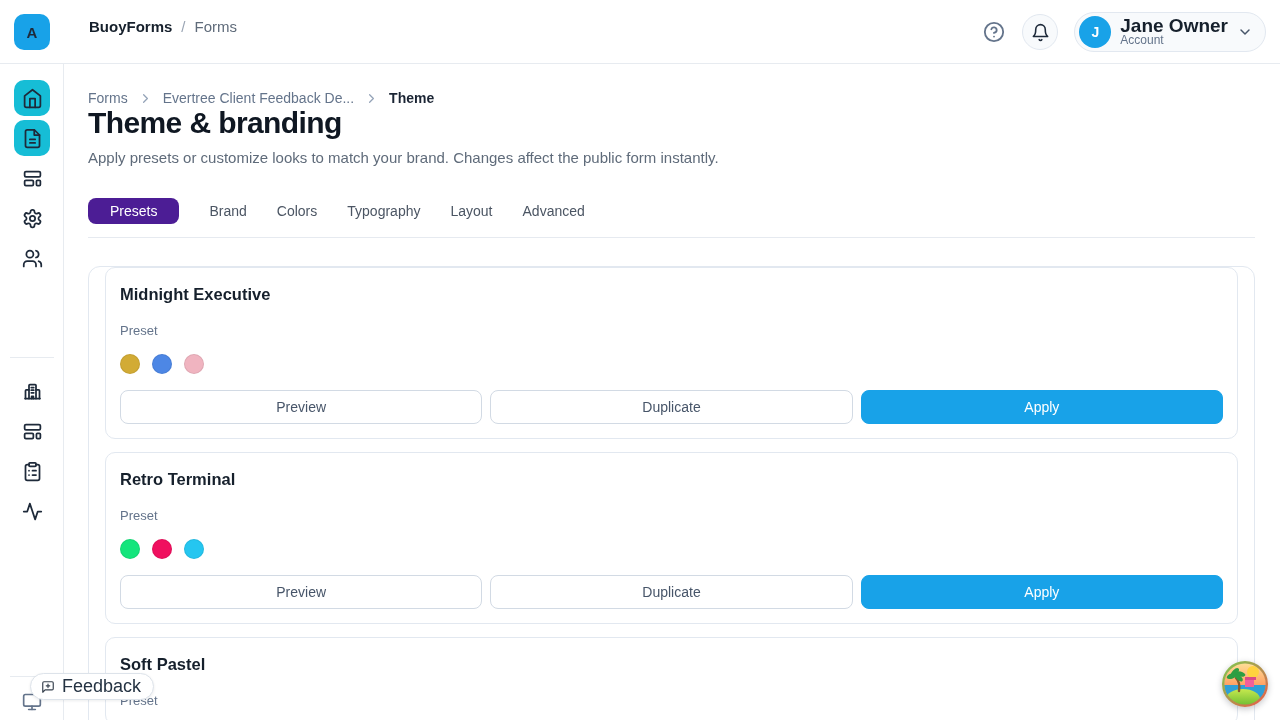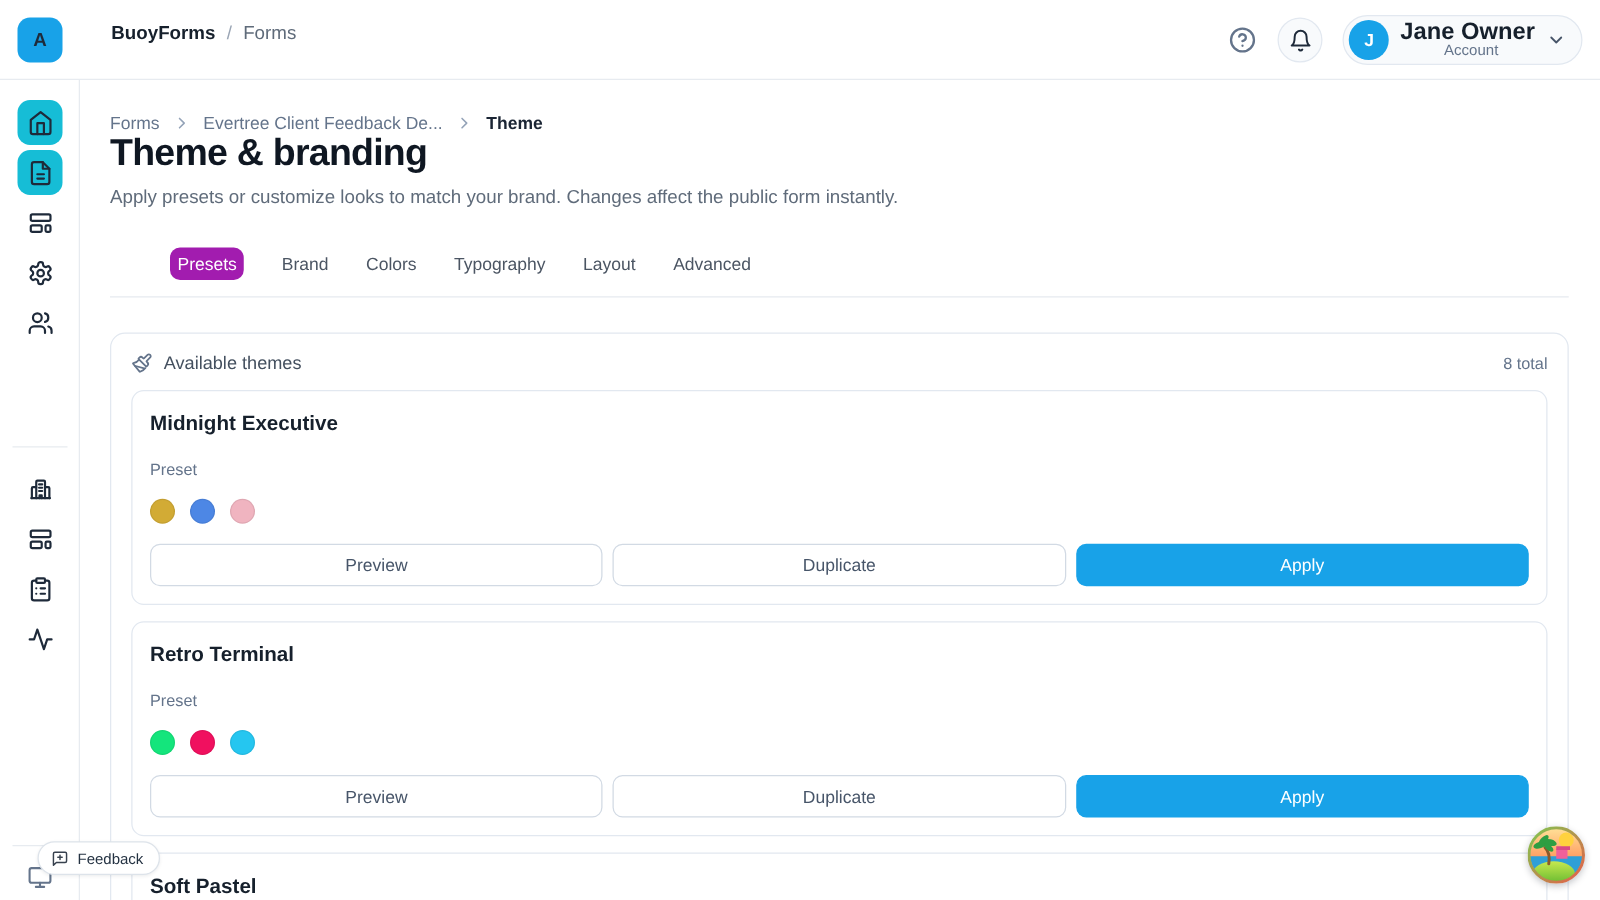--- a/index.html
+++ b/index.html
@@ -24,21 +24,21 @@
   .iconbtn-circle { width:36px; height:36px; border-radius:50%;
     background:#f8fafc; border:1px solid #e2e8f0; color:#1e2a3a;
     display:flex; align-items:center; justify-content:center; cursor:pointer; }
   .account { height:40px; border-radius:20px; background:#f8fafc;
     border:1px solid #e2e8f0; display:flex; align-items:center;
     padding:3px 12px 3px 4px; gap:9px; cursor:pointer; }
   .avatar { width:32px; height:32px; border-radius:50%; background:#18a2e8;
     color:#fff; font-size:14px; font-weight:700; display:flex;
     align-items:center; justify-content:center; }
   .acct-name { font-size:19px; font-weight:700; color:#16202c; line-height:15px;}
-  .acct-role { font-size:12px; color:#64748b; line-height:14px;margin-left:35px; }
+  .acct-role { font-size:12px; color:#64748b; line-height:14px; }
 
   
   .sidebar { position:absolute; top:64px; left:0; width:64px; height:656px;
     background:#fff; border-right:1px solid #e7ebf0; z-index:20; }
   .snav { position:absolute; left:0; width:64px; display:flex;
     flex-direction:column; align-items:center; gap:4px; }
   .snav.g1 { top:16px; } .snav.g2 { top:309px; } .snav.g3 { top:620px; }
   .sitem { width:36px; height:36px; border-radius:10px; display:flex;
     align-items:center; justify-content:center; color:#1e2a3a; cursor:pointer; }
   .sitem.active { background:#16bdd6; }
@@ -55,21 +55,21 @@
   .crumbs .chev { color:#94a3b8; display:flex; }
   .crumbs .current { color:#1b2534; font-weight:600; }
   h1.page-title { font-size:30px; font-weight:800;
     letter-spacing:-0.6px; color:#0f1722; line-height:34px; }
   .page-sub { margin-top:8px; font-size:15px; color:#5f6b7a; line-height:20px;}
 
   .tabs { margin-top:30px; display:flex; align-items:center; gap:30px;
     border-bottom:1px solid #e6eaf0; padding-bottom:13px; }
   .tab { font-size:14px; color:#4b5563; font-weight:500; cursor:pointer;
     padding:5px 0; border-radius:8px; }
-  .tab.active { background:#a21caf; color:#fff; padding:5px 6px;margin-left:48px; }
+  .tab.active { background:#4c1d95; color:#fff; padding:5px 22px; }
 
   .panel { margin-top:28px; border:1px solid #e2e8f0; border-radius:12px;
     background:#fff; height:900px; }
   .panel-head { display:flex; align-items:center; justify-content:space-between;
     padding:15px 16px 13px 16px; }
   .panel-title { display:flex; align-items:center; gap:9px; font-size:14.5px;
     color:#44505f; font-weight:500; }
   .panel-title .picon { color:#64748b; display:flex; }
   .panel-count { font-size:13px; color:#64748b; }
   .cards { padding:0 16px 16px 16px; }
@@ -86,21 +86,21 @@
     font-family:"Liberation Sans", sans-serif; }
   .btn.secondary { background:#fff; border:1px solid #d2dae4; color:#475569;
     font-weight:500; }
   .btn.primary { background:#18a2e8; border:1px solid #18a2e8; color:#fff;
     font-weight:500; }
 
   
   .feedback { position:absolute; left:30px; top:673px; height:27px;
     background:#fff; border:1px solid #dde3ea; border-radius:14px;
     display:flex; align-items:center; gap:7px; padding:0 12px 0 10px;
-    font-size:12px; color:#243242; box-shadow:0 1px 3px rgba(16,24,40,.08);
+    font-size:18px; color:#243242; box-shadow:0 1px 3px rgba(16,24,40,.08);
     cursor:pointer; z-index:40; }
   .feedback .ficon { color:#37414e; display:flex; }
   .island { position:absolute; left:1222px; top:661px; width:46px; height:46px;
     border-radius:50%; cursor:pointer; z-index:40;
     box-shadow:0 2px 6px rgba(16,24,40,.25); }
   svg { display:block; }
 </style>
 </head>
 <body>
 
@@ -248,33 +248,20 @@
   <div class="tabs">
     <span class="tab active">Presets</span>
     <span class="tab">Brand</span>
     <span class="tab">Colors</span>
     <span class="tab">Typography</span>
     <span class="tab">Layout</span>
     <span class="tab">Advanced</span>
   </div>
 
   <section class="panel">
-    <div class="panel-head">
-      <span class="panel-title">
-        <span class="picon">
-          <svg width="17" height="17" viewBox="0 0 24 24" fill="none" stroke="currentColor" stroke-width="2" stroke-linecap="round" stroke-linejoin="round">
-            <path d="m14.622 17.897-10.68-2.913"></path>
-            <path d="M18.376 2.622a1 1 0 1 1 3.002 3.002L17.36 9.643a.5.5 0 0 0 0 .707l.944.944a2.41 2.41 0 0 1 0 3.408l-.944.944a.5.5 0 0 1-.707 0L8.354 7.348a.5.5 0 0 1 0-.707l.944-.944a2.41 2.41 0 0 1 3.408 0l.944.944a.5.5 0 0 0 .707 0z"></path>
-            <path d="M9 8c-1.804 2.71-3.97 3.46-6.583 3.948a.507.507 0 0 0-.302.819l7.32 8.883a.507.507 0 0 0 .546.124c2.829-1.211 4.741-2.226 6.032-4.196"></path>
-            </svg>
-        </span>
-        <span>Available themes</span>
-      </span>
-      <span class="panel-count">8 total</span>
-    </div>
 
     <div class="cards">
 
       <div class="tcard">
         <div class="tname">Midnight Executive</div>
         <div class="ttype">Preset</div>
         <div class="dots">
           <span class="dot" style="background-color: rgb(210, 171, 53);"></span>
           <span class="dot" style="background-color: rgb(77, 135, 229);"></span>
           <span class="dot" style="background-color: rgb(240, 180, 192);"></span>

